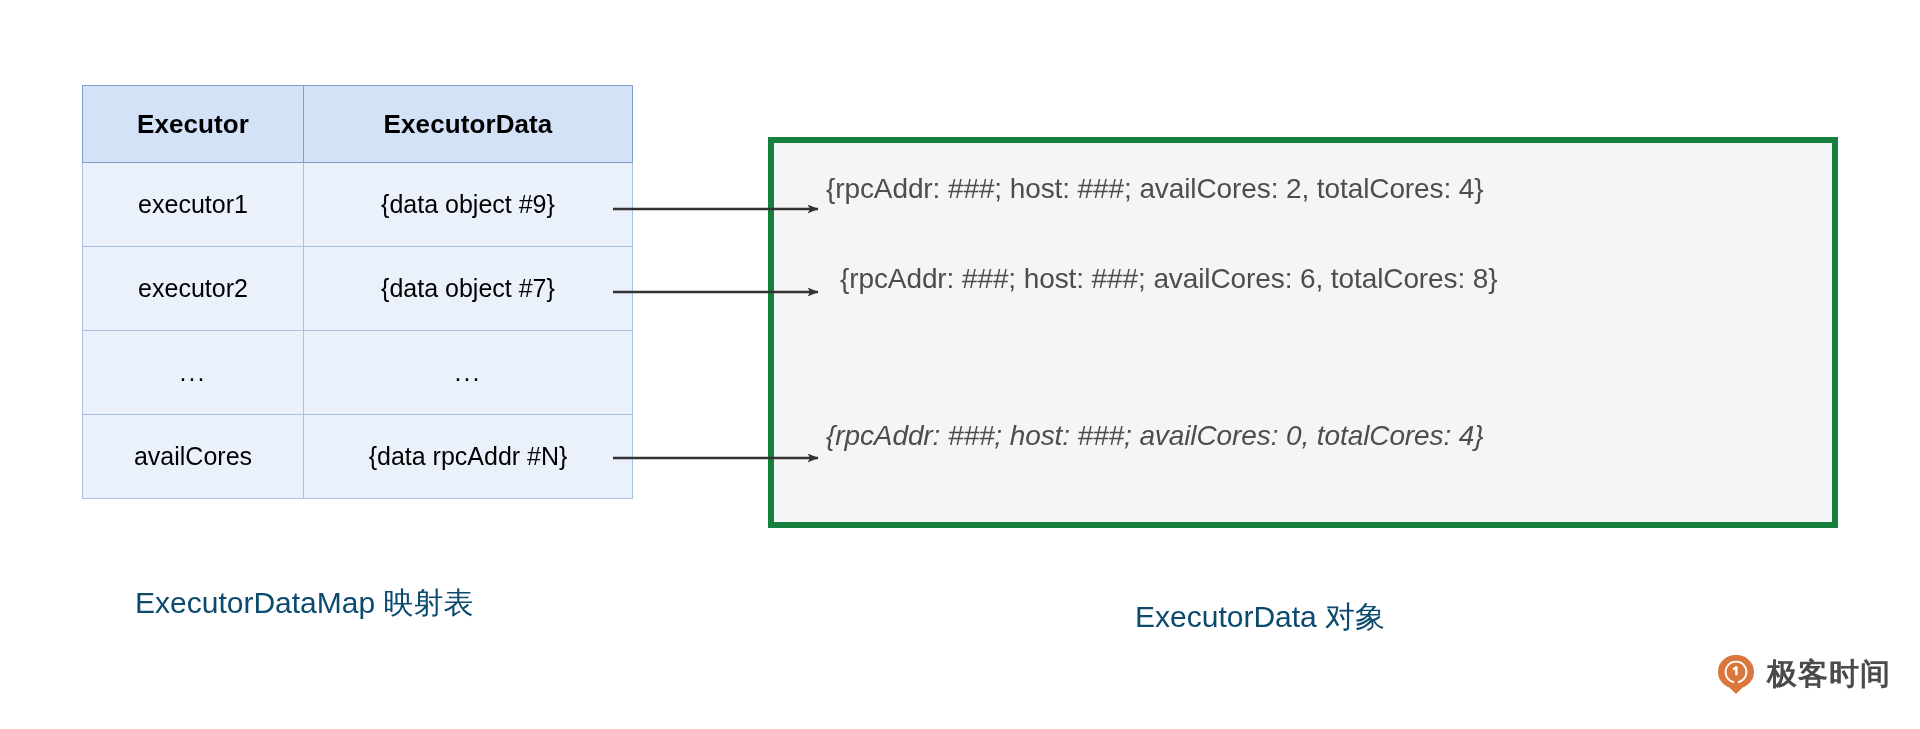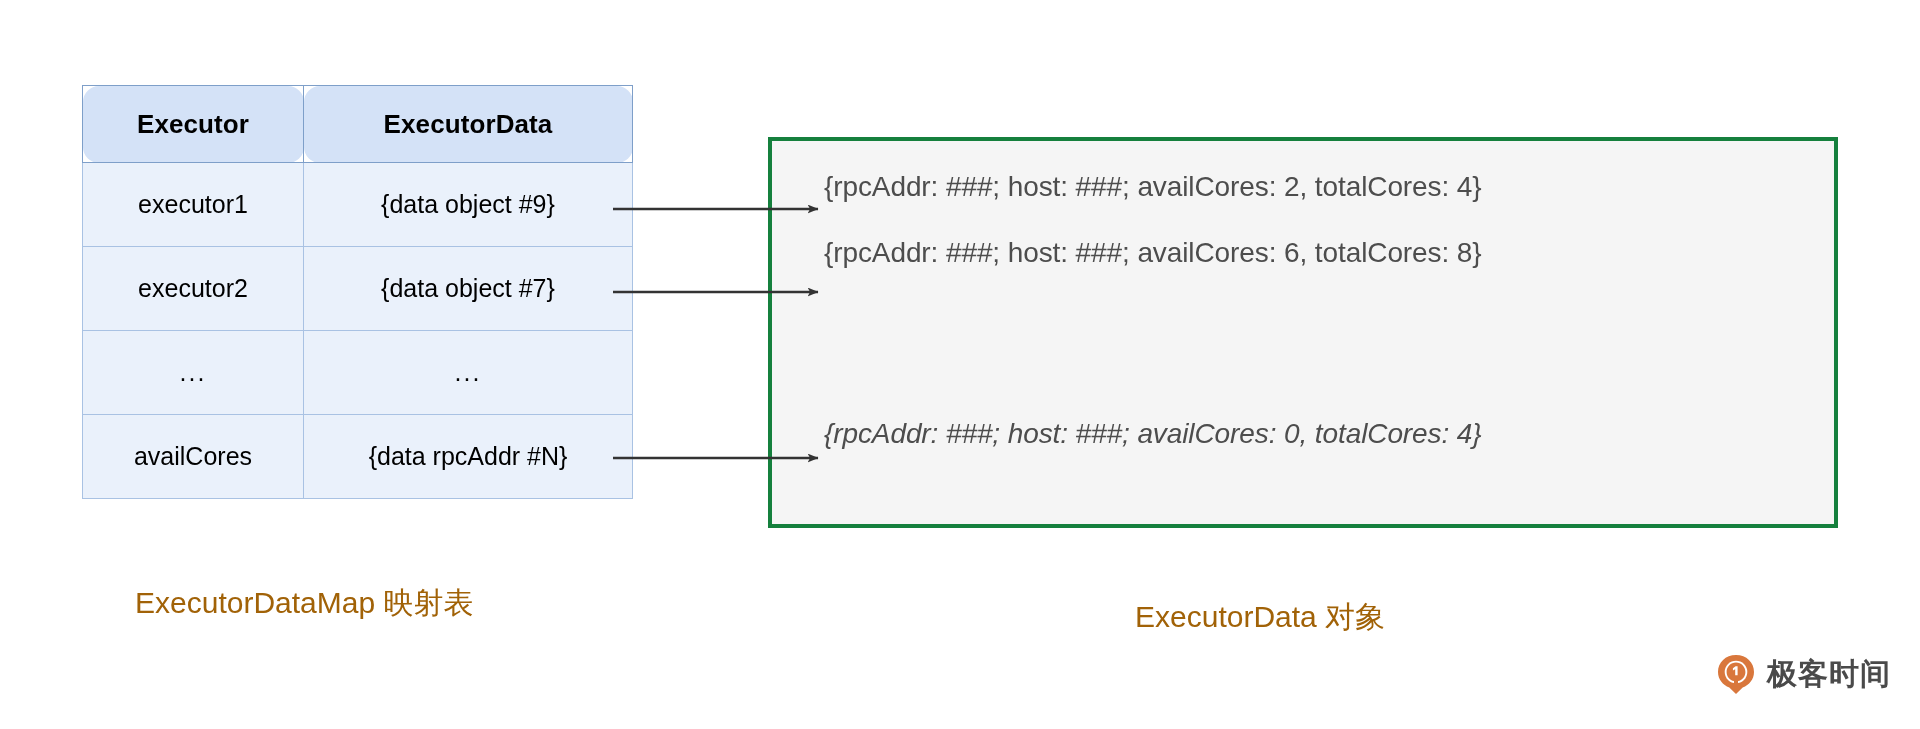--- a/index.html
+++ b/index.html
@@ -36,21 +36,20 @@
     padding: 0;
     color: #000000;
   }
   #map-table thead th {
     background: #d4e2f7;
     border-color: #7e9fc9;
     height: 76px;
     font-size: 26px;
     font-weight: bold;
     letter-spacing: 0.1px;
-    border-radius: 16px;
   }
   #map-table tbody td {
     background: #eaf1fb;
     height: 83px;
     font-size: 25px;
     font-weight: normal;
     margin-left: 14px;
   }
   #map-table tbody tr.ellipsis-row td {
     font-size: 25px;
@@ -68,40 +67,40 @@
   }
 
   
   #data-panel {
     position: absolute;
     left: 768px;
     top: 137px;
     width: 1070px;
     height: 391px;
     background: #f5f5f5;
-    border: 4px solid #15803d;
+    border: 6px solid #15803d;
     box-sizing: border-box;
   }
   .obj-line {
     position: absolute;
     left: 52px;
     font-size: 28px;
     color: #4d4d4d;
     white-space: nowrap;
     letter-spacing: -0.1px;
   }
   .obj-line.l1 { top: 30px; }
-  .obj-line.l2 { top: 96px; }
+  .obj-line.l2 { top: 120px; margin-left: 14px; }
   .obj-line.l3 { top: 277px; font-style: italic; }
 
   
   .caption {
     position: absolute;
     font-size: 30px;
-    color: #a16207;
+    color: #0c4a6e;
     white-space: nowrap;
   }
   #caption-left  { left: 135px;  top: 583px; }
   #caption-right { left: 1135px; top: 583px; margin-top: 14px; }
 
   
   #watermark {
     position: absolute;
     left: 1715px;
     top: 653px;

